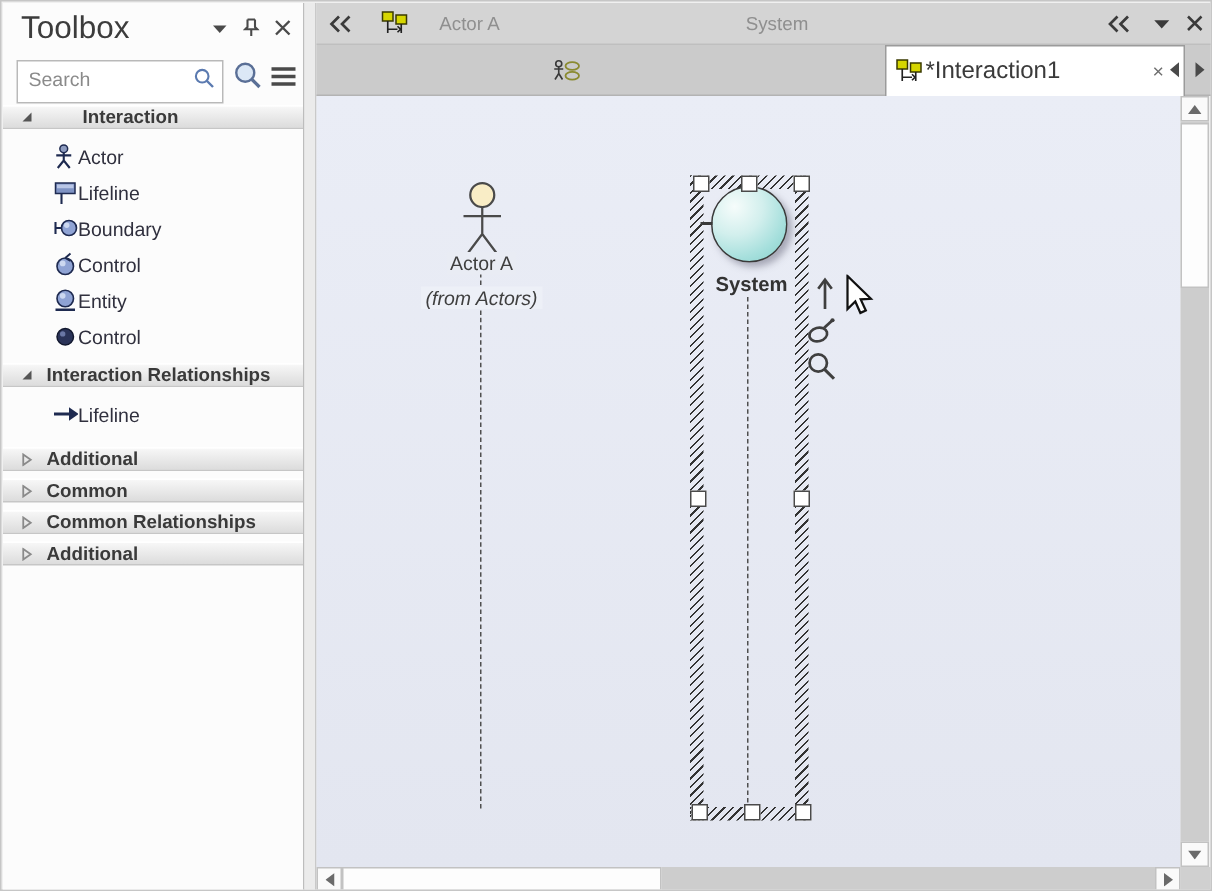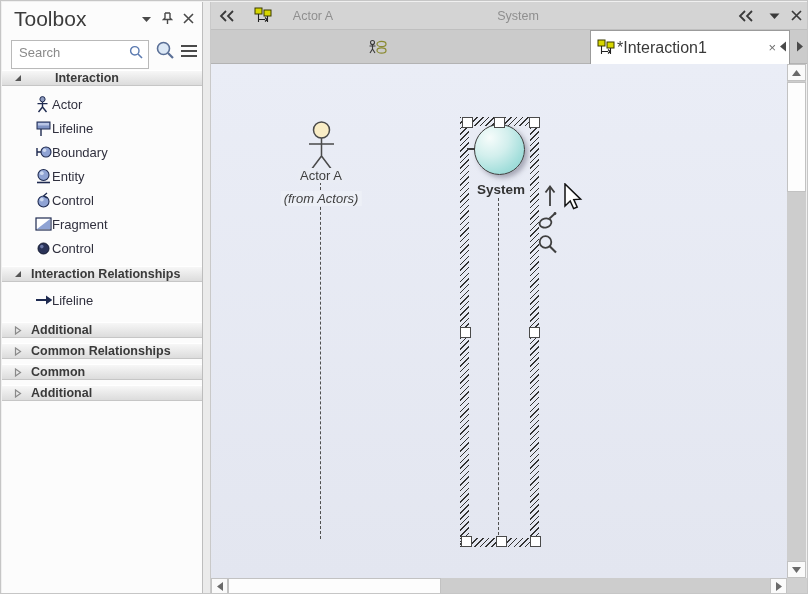--- a/index.html
+++ b/index.html
@@ -133,49 +133,40 @@
                 <path d="M2,4 L2,12 M2,8 L6,8" stroke="#1e2a50" stroke-width="1.4"></path>
                 <circle cx="11" cy="8" r="5" fill="#8fa3d4" stroke="#1e2a50" stroke-width="1.1"></circle>
                 <circle cx="9.5" cy="6.2" r="1.8" fill="#ccd8f0"></circle>
               </svg>
             </span>
           <span class="lbl">Boundary</span>
         </div>
         <div class="tb-item">
           <span class="icn">
               <svg width="17" height="17">
+                <circle cx="8.5" cy="9.5" r="5.5" fill="#8fa3d4" stroke="#1e2a50" stroke-width="1.1"></circle>
+                <circle cx="6.8" cy="7.6" r="1.9" fill="#ccd8f0"></circle>
+                <path d="M8.5,4 L12,1 M8.5,4 L12,6" stroke="#1e2a50" stroke-width="1.3" fill="none"></path>
+              </svg>
+            </span>
+          <span class="lbl">Control</span>
+        </div>
+        <div class="tb-item">
+          <span class="icn">
+              <svg width="17" height="17">
                 <circle cx="8.5" cy="7" r="5.5" fill="#8fa3d4" stroke="#1e2a50" stroke-width="1.1"></circle>
                 <circle cx="6.8" cy="5.2" r="1.9" fill="#ccd8f0"></circle>
                 <path d="M2,14.5 L15,14.5" stroke="#1e2a50" stroke-width="1.6"></path>
               </svg>
             </span>
           <span class="lbl">Entity</span>
         </div>
         <div class="tb-item">
           <span class="icn">
               <svg width="17" height="17">
-                <circle cx="8.5" cy="9.5" r="5.5" fill="#8fa3d4" stroke="#1e2a50" stroke-width="1.1"></circle>
-                <circle cx="6.8" cy="7.6" r="1.9" fill="#ccd8f0"></circle>
-                <path d="M8.5,4 L12,1 M8.5,4 L12,6" stroke="#1e2a50" stroke-width="1.3" fill="none"></path>
-              </svg>
-            </span>
-          <span class="lbl">Control</span>
-        </div>
-        <div class="tb-item">
-          <span class="icn">
-              <svg width="17" height="15">
-                <rect x="1" y="1" width="15" height="12" fill="#fff" stroke="#1e2a50" stroke-width="1.2"></rect>
-                <path d="M15,2 L2,12 L15,12 Z" fill="#8fa3d4"></path>
-              </svg>
-            </span>
-          <span class="lbl">Fragment</span>
-        </div>
-        <div class="tb-item">
-          <span class="icn">
-              <svg width="17" height="17">
                 <circle cx="8.5" cy="8.5" r="5.5" fill="#2a3358" stroke="#12182e" stroke-width="1"></circle>
                 <circle cx="6.8" cy="6.6" r="1.8" fill="#6a77a5"></circle>
               </svg>
             </span>
           <span class="lbl">Control</span>
         </div>
       </div>
 
       <div class="gap6"></div>
 
@@ -207,29 +198,29 @@
             </svg>
           </span>
         <span class="lbl">Additional</span>
       </div>
       <div class="sec-header collapsed">
         <span class="glyph">
             <svg width="8" height="9">
               <path d="M1.5,1 L6.5,4.5 L1.5,8 Z" fill="none" stroke="#8a8a8a" stroke-width="1.2"></path>
             </svg>
           </span>
-        <span class="lbl">Common Relationships</span>
+        <span class="lbl">Common</span>
       </div>
       <div class="sec-header collapsed">
         <span class="glyph">
             <svg width="8" height="9">
               <path d="M1.5,1 L6.5,4.5 L1.5,8 Z" fill="none" stroke="#8a8a8a" stroke-width="1.2"></path>
             </svg>
           </span>
-        <span class="lbl">Common</span>
+        <span class="lbl">Common Relationships</span>
       </div>
       <div class="sec-header collapsed">
         <span class="glyph">
             <svg width="8" height="9">
               <path d="M1.5,1 L6.5,4.5 L1.5,8 Z" fill="none" stroke="#8a8a8a" stroke-width="1.2"></path>
             </svg>
           </span>
         <span class="lbl">Additional</span>
       </div>
     </div>

